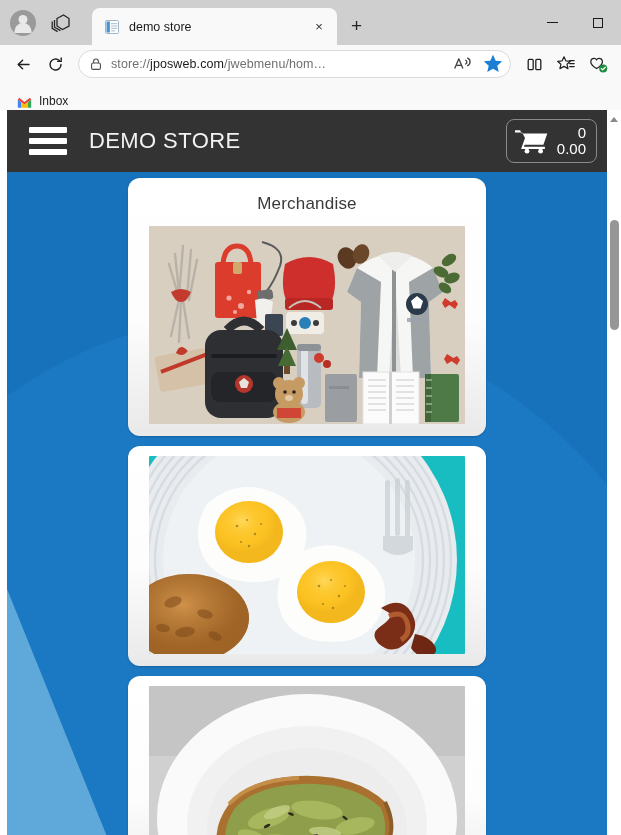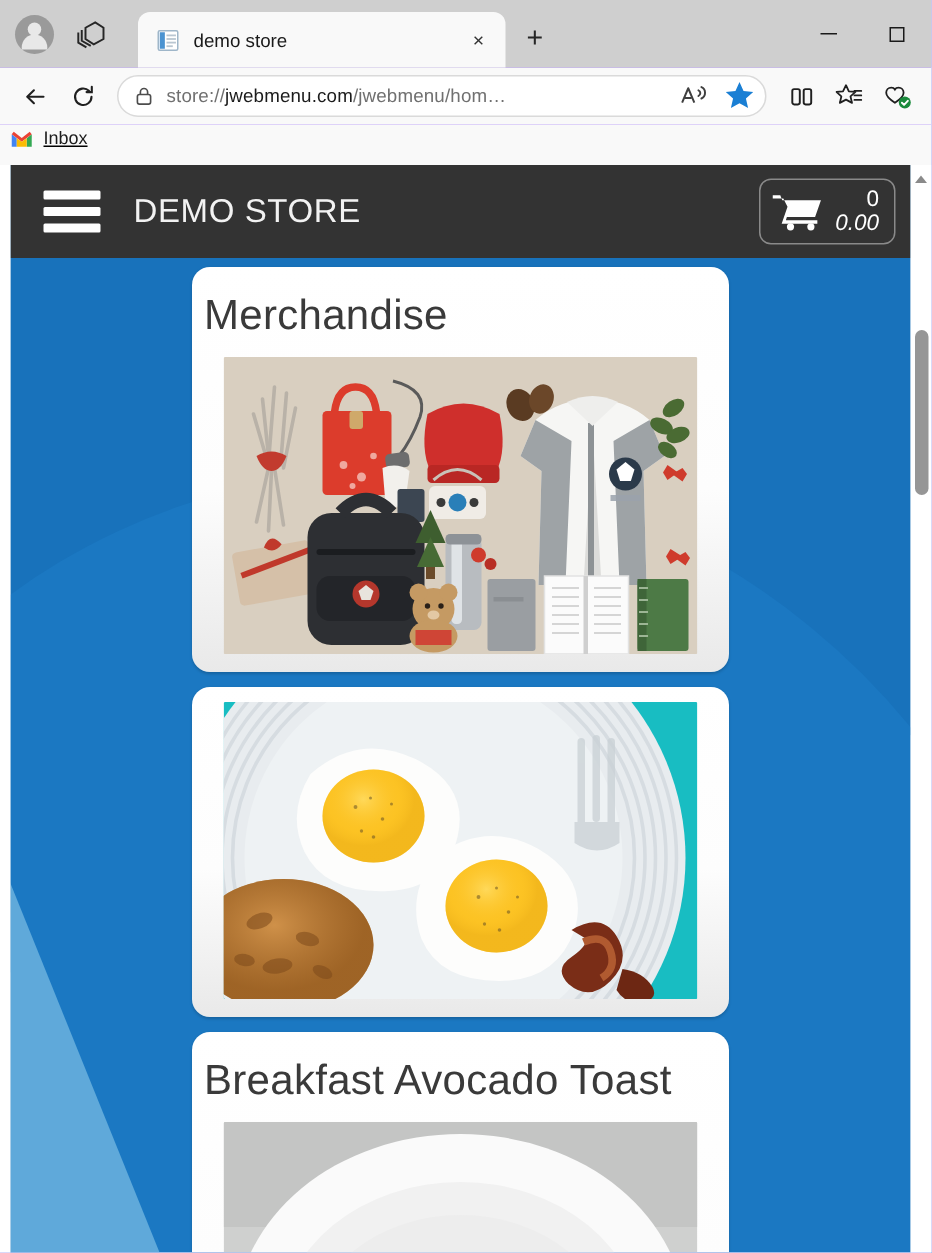--- a/index.html
+++ b/index.html
@@ -4,21 +4,21 @@
 <style>
   * { box-sizing: border-box; margin: 0; padding: 0; }
   html, body {
     width: 621px; height: 835px;
     overflow: hidden;
     font-family: "Liberation Sans", sans-serif;
     background: #ffffff;
   }
 
   
-  .browser { width: 621px; height: 835px; position: relative; background:#8b5cf6; }
+  .browser { width: 621px; height: 835px; position: relative; background:#f9a8d4; }
 
   .tabstrip {
     height: 45px; background: #cfcfcf;
     display: flex; align-items: flex-end; position: relative;
   }
   .tabstrip-left { display:flex; align-items:center; height:45px; padding-left:10px; gap:14px; }
   .profile-btn {
     width: 26px; height: 26px; border-radius: 50%;
     background: #9a9a9a; position: relative; flex:none;
   }
@@ -73,22 +73,22 @@
     flex:1; height:28px; background:#fff; border-radius:14px;
     display:flex; align-items:center; padding: 0 6px 0 10px; gap:8px;
     margin: 0 6px; border:1px solid #dadada;
   }
   .lock-icon { width:14px;height:14px;flex:none; }
   .url { flex:1; font-size:12.5px; color:#707070; white-space:nowrap; overflow:hidden; letter-spacing:.1px;}
   .url b { color:#1b1b1b; font-weight:400; }
   .omni-icon { width:22px;height:22px;flex:none;display:flex;align-items:center;justify-content:center; }
 
   .bookmarks {
-    height: 27px; background:#f9f9f9; display:flex; align-items:flex-start;
-    gap: 7px; text-decoration: underline;
+    height: 27px; background:#f9f9f9; display:flex; align-items:flex-end;
+    padding-left: 10px; gap: 7px;
   }
   .bm { display:flex; align-items:center; gap:7px; padding:2px 7px; border-radius:4px; }
   .bm-label { font-size:12px; color:#1d1d1d; }
   .gmail-m { width:15px; height:12px; flex:none; }
 
   
   .viewport {
     position:absolute; left:0; top:110px; width:621px; height:725px;
     background:#fff; overflow:hidden;
   }
@@ -125,36 +125,36 @@
     font-family:"Liberation Sans", sans-serif;
   }
   .cart-btn {
     margin-left:auto; border:1px solid #8a8a8a; border-radius:8px;
     height:44px; min-width:88px; display:flex; align-items:center;
     padding: 0 10px 0 8px; gap:8px; background:transparent;
   }
   .cart-icon { width:34px; height:26px; flex:none; }
   .cart-nums { display:flex; flex-direction:column; align-items:flex-end; line-height:1.05; }
   .cart-count { color:#fff; font-size:15px; }
-  .cart-total { color:#fff; font-size:15px;font-style:italic; }
+  .cart-total { color:#fff; font-size:15px; }
 
   .content {
     position:absolute; left:7px; top:62px; width:600px; height:663px;
     overflow:hidden; z-index:4;
   }
   .cards { padding-top: 6px; }
   .card {
     width: 358px; margin: 0 auto 10px auto;
     background: linear-gradient(180deg,#ffffff 0%,#fdfdfd 55%,#e9e9e9 100%);
     border-radius: 12px;
     padding: 10px 0 12px 0;
     box-shadow: 0 1px 2px rgba(0,0,0,.18);
   }
   .card-title {
-    font-size:28px; color:#3a3a3a;
+    text-align:center; font-size:17px; color:#3a3a3a;
     padding: 6px 8px 12px 8px; letter-spacing:.2px;
   }
   .card-img {
     width: 316px; height: 198px; margin: 0 auto; display:block;
     border-radius: 1px; overflow:hidden; position:relative;
   }
   .card-img svg { display:block; width:100%; height:100%; }
 
   
   .pagescroll {
@@ -233,21 +233,21 @@
       </svg>
     </div>
 
     <div class="omnibox">
       <span class="lock-icon">
         <svg viewBox="0 0 14 14" fill="none" stroke="#4d4d4d" stroke-width="1.1">
           <rect x="2.6" y="6" width="8.8" height="6.4" rx="1.4"></rect>
           <path d="M4.6 6V4.4a2.4 2.4 0 0 1 4.8 0V6"></path>
         </svg>
       </span>
-      <span class="url"><span>store://</span><b>jwebmenu.com</b><span>/jwebmenu/hom…</span></span>
+      <span class="url"><span>store://</span><b>jposweb.com</b><span>/jwebmenu/hom…</span></span>
       <span class="omni-icon">
         <svg viewBox="0 0 20 20" fill="none" stroke="#404040" stroke-width="1.2">
           <path d="M2.5 14 6.2 5.3 9.9 14" stroke-linejoin="round"></path>
           <path d="M4.1 11.2h4.2"></path>
           <path d="M12.4 6.6c1.5.6 1.5 2.6 0 3.4" stroke-linecap="round"></path>
           <path d="M14.2 4.6c2.9 1.1 2.9 5.6 0 6.9" stroke-linecap="round"></path>
         </svg>
       </span>
       <span class="omni-icon">
         <svg viewBox="0 0 18 18">
@@ -517,21 +517,20 @@
               </g>
 
               <path d="M232 152 q20 -12 30 4 q10 16 -4 30 q-14 14 -28 2 q-10 -10 2 -18 q10 -7 10 -12z" fill="#7a2d17"></path>
               <path d="M240 160 q14 -6 18 6 q4 12 -6 18" fill="none" stroke="#b05a30" stroke-width="5"></path>
               <path d="M266 178 q14 2 20 12 q4 8 -6 10 q-12 2 -18 -8z" fill="#6d2713"></path>
             </svg>
           </div>
         </div>
 
         <div class="card">
-          <div class="card-title">Breakfast Avocado Toast</div>
           <div class="card-img">
             <svg viewBox="0 0 316 198" preserveAspectRatio="xMidYMid slice">
               <rect width="316" height="198" fill="#cfd0cf"></rect>
               <rect width="316" height="70" fill="#c4c5c4"></rect>
               <ellipse cx="158" cy="132" rx="150" ry="124" fill="#fafafa"></ellipse>
               <ellipse cx="158" cy="138" rx="120" ry="98" fill="#f1f1f1"></ellipse>
               <ellipse cx="158" cy="142" rx="100" ry="80" fill="#ededed"></ellipse>
 
               <path d="M80 118 q20 -26 70 -28 q56 -2 86 26 q14 34 -10 58 q-28 26 -84 24 q-52 -2 -70 -28 q-12 -24 8 -52z" fill="#a9702f"></path>
               <path d="M86 122 q20 -22 66 -24 q52 -2 80 24 q12 30 -10 50 q-26 22 -78 20 q-48 -2 -64 -24 q-10 -22 6 -46z" fill="#8e9e4a"></path>

